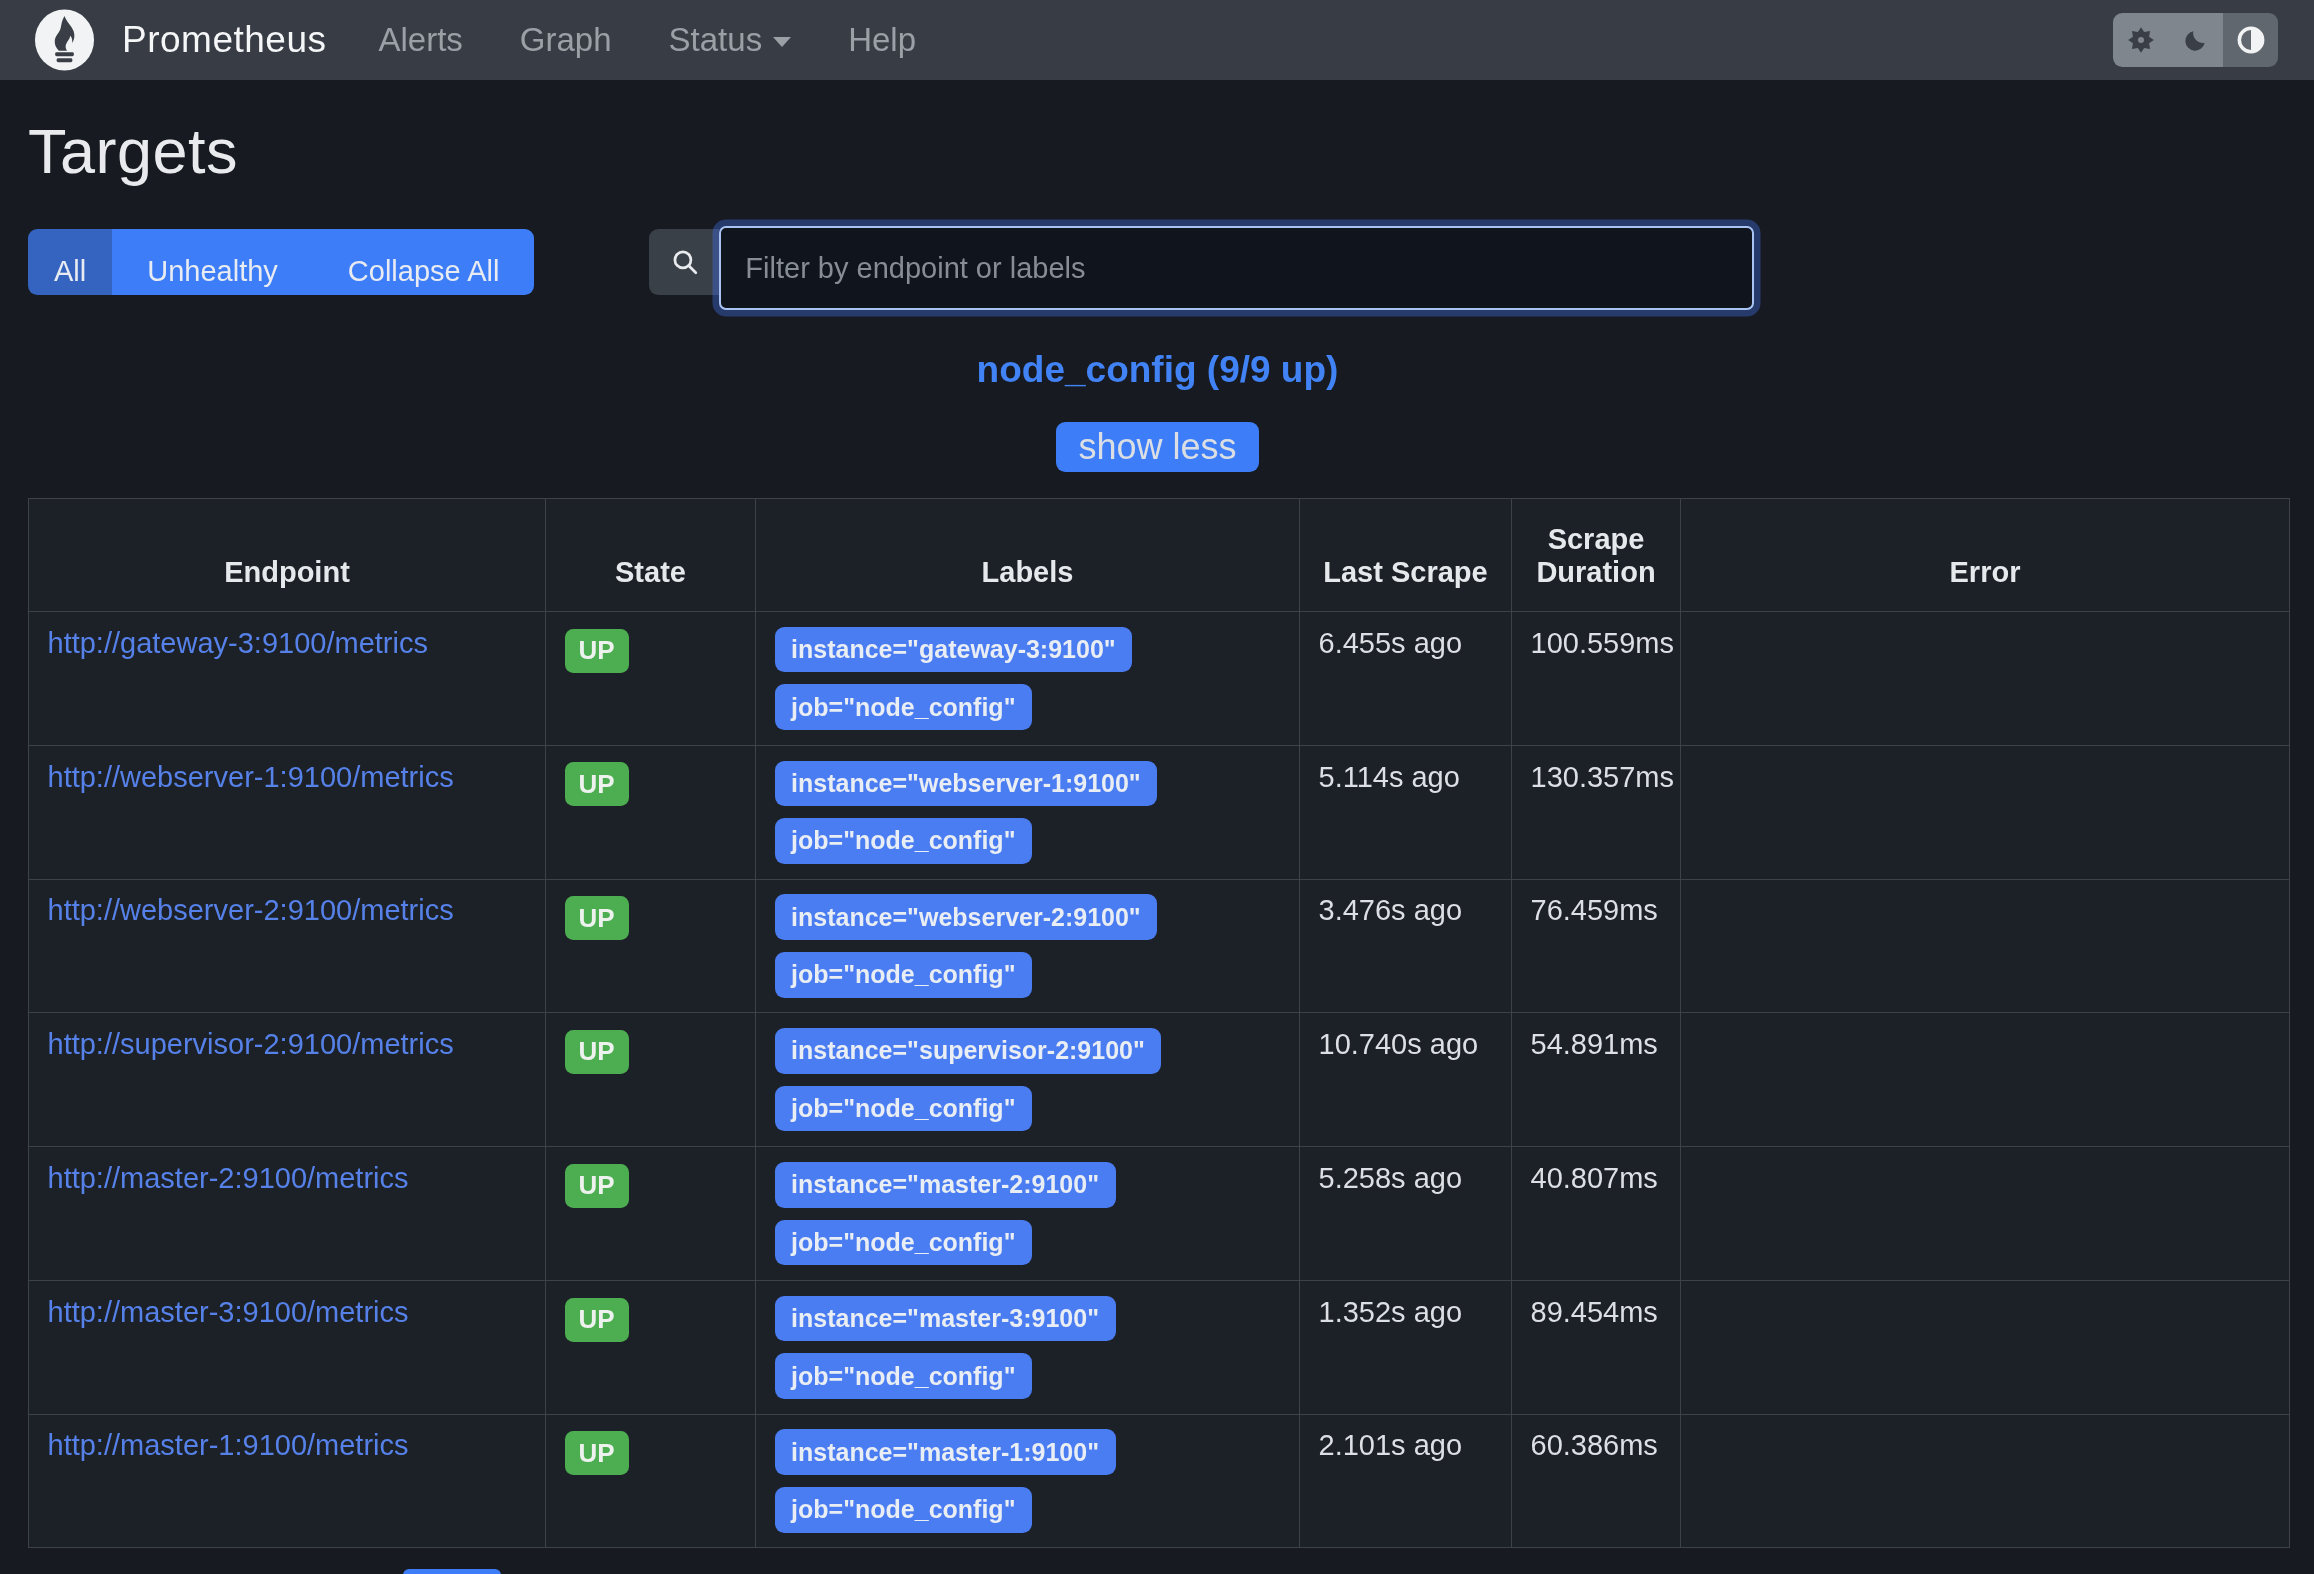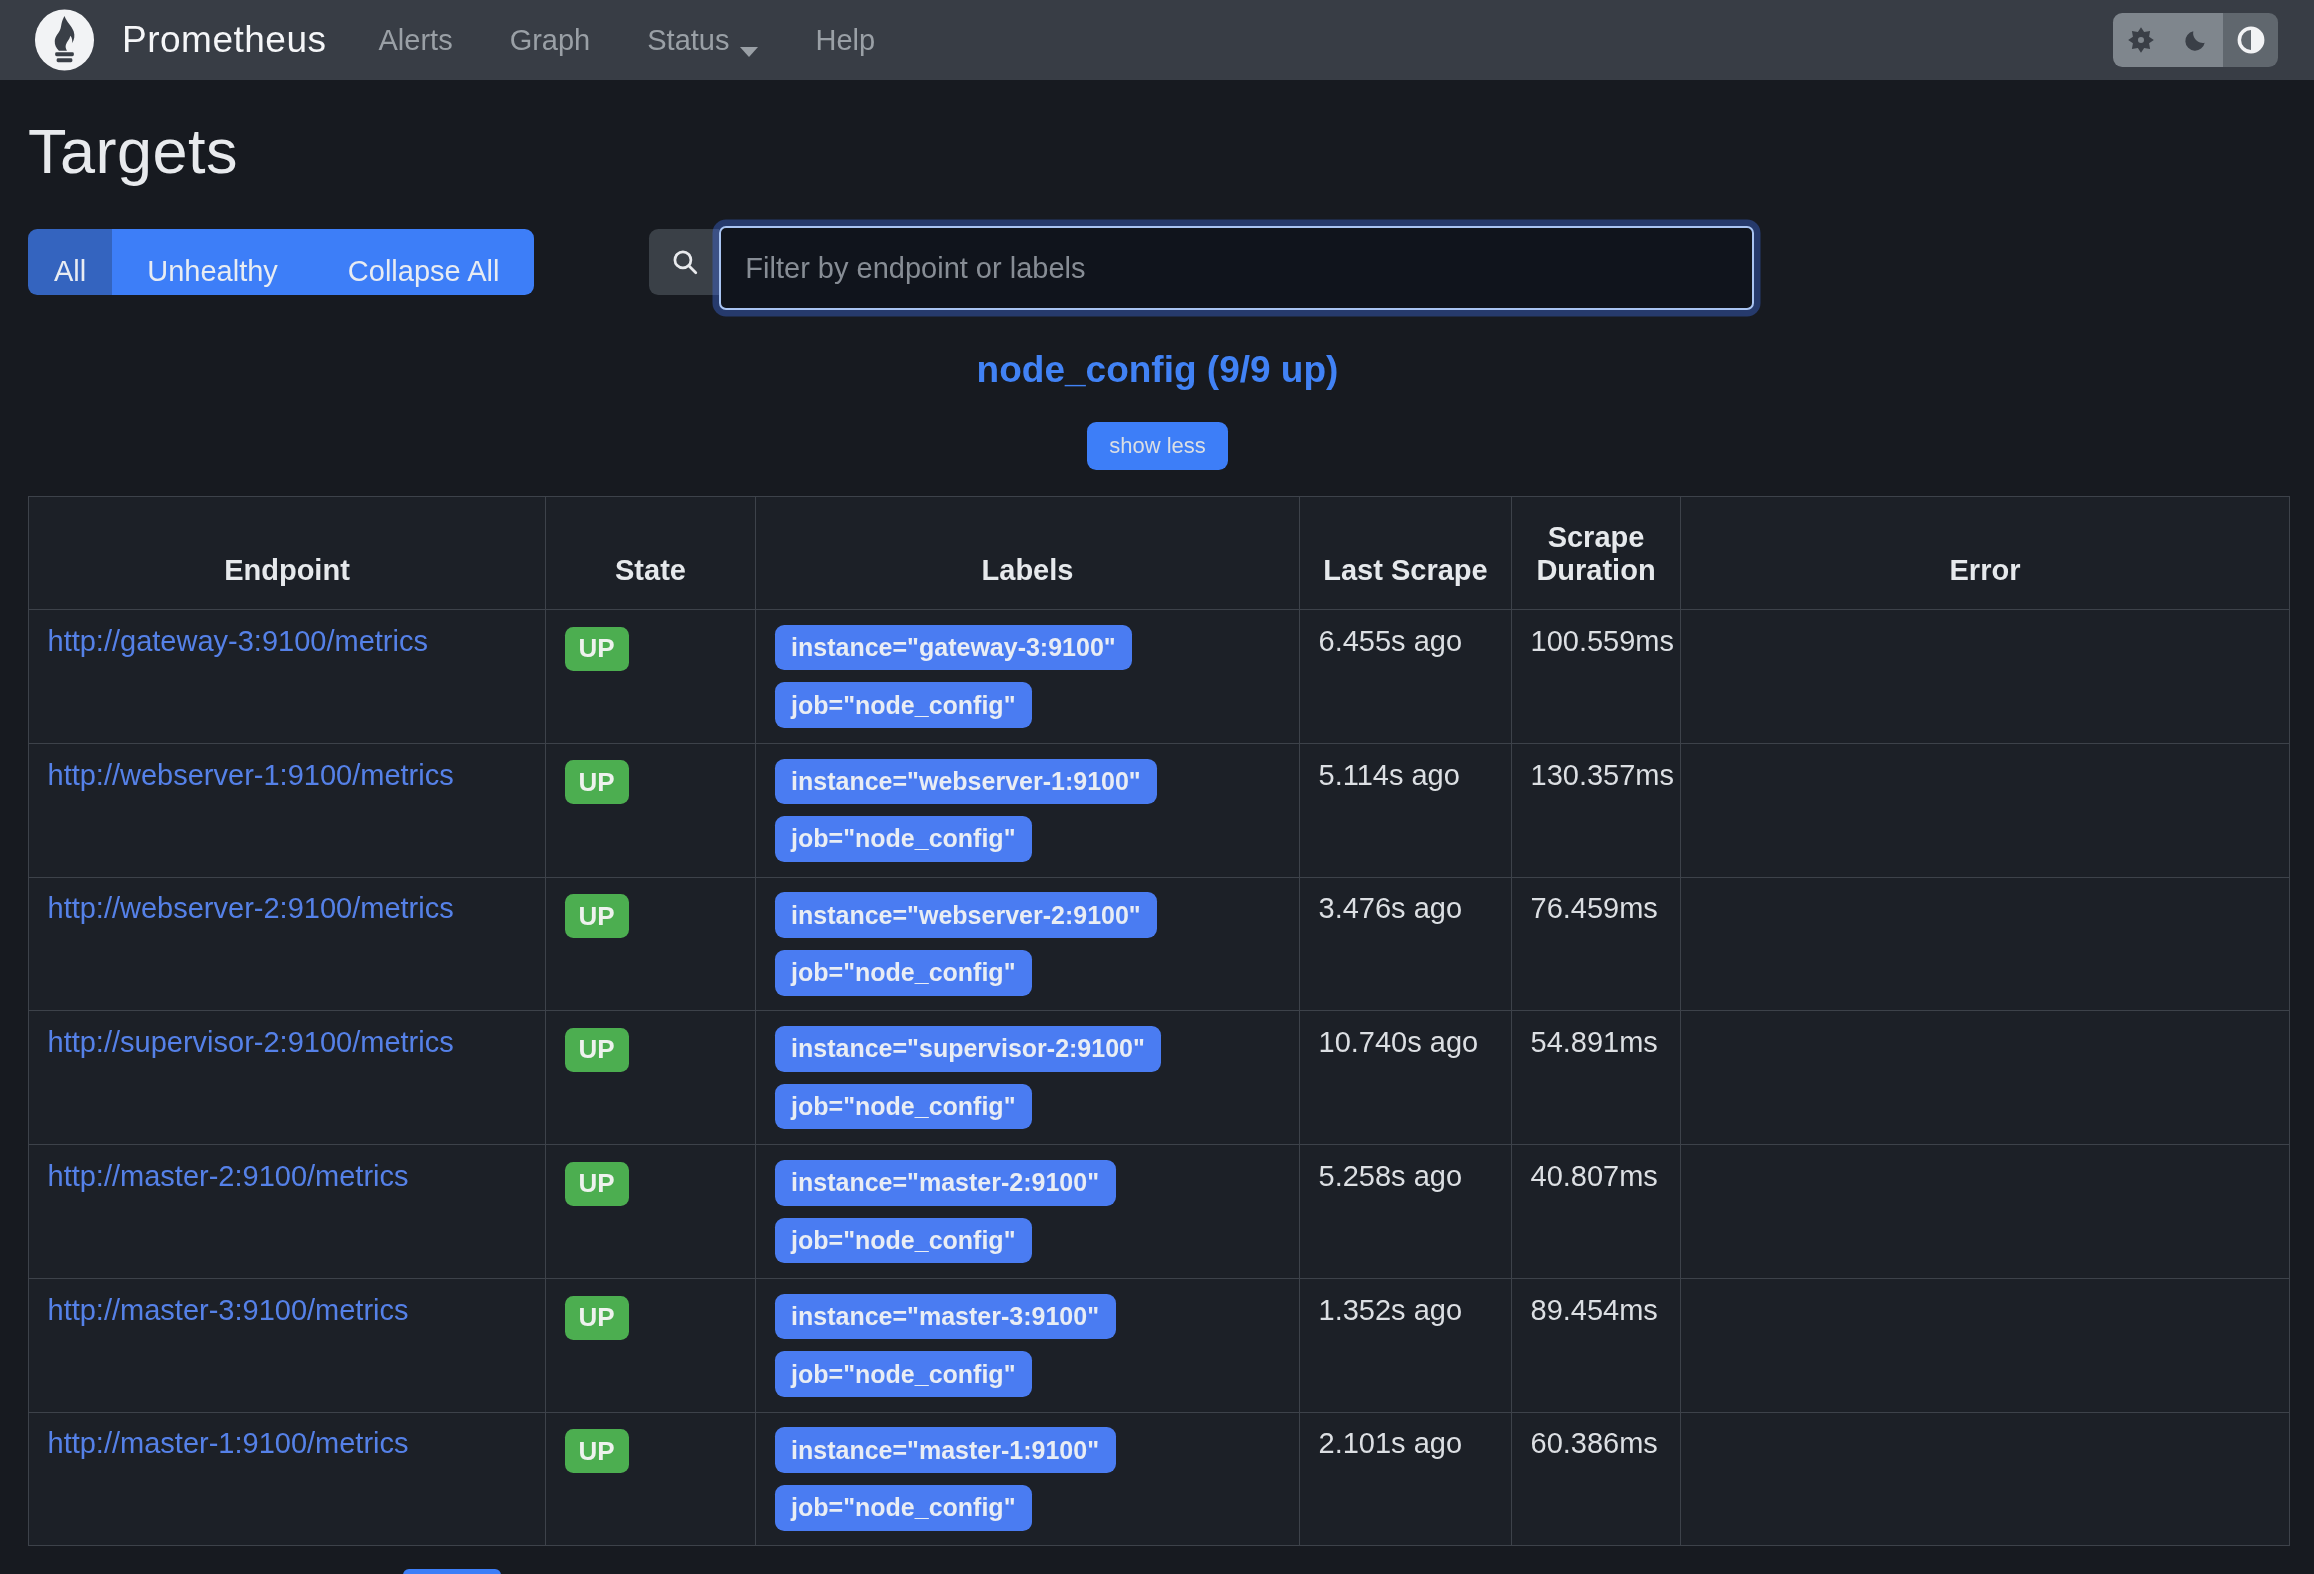--- a/index.html
+++ b/index.html
@@ -30,21 +30,21 @@
     height:80px;
     background:var(--navbar-bg);
     display:flex;
     align-items:center;
     padding:0 37px 0 33px;
   }
   .brand{display:flex;align-items:center;gap:26px;margin-right:52px;}
   .brand-logo{width:63px;height:66px;}
   .brand-name{font-size:37px;color:#f5f6f8;letter-spacing:0.5px;}
   .nav-links{display:flex;align-items:center;gap:57px;}
-  .nav-link{font-size:29px;color:var(--text-dim);cursor:pointer;display:flex;align-items:flex-end;gap:11px;}
+  .nav-link{font-size:33px;color:var(--text-dim);cursor:pointer;display:flex;align-items:center;gap:11px;}
   .caret{width:0;height:0;border-left:9.2px solid transparent;border-right:9.2px solid transparent;border-top:10px solid var(--text-dim);margin-top:3.7px;}
   .theme-toggle{margin-left:auto;display:flex;}
   .theme-btn{
     width:55px;height:54px;border:none;cursor:pointer;
     display:flex;align-items:center;justify-content:center;
     background:#7f868d;
   }
   .theme-btn:first-child{border-radius:9.2px 0 0 9.2px;}
   .theme-btn:last-child{border-radius:0 9.2px 9.2px 0;}
   .theme-btn.active{background:#60676e;}
@@ -70,21 +70,21 @@
     border:2.8px solid #a9c4f2;border-radius:7px;
     box-shadow:0 0 0 6.5px rgba(62,110,235,.38);
     padding:0 24px;outline:none;z-index:1;
   }
   .search-input::placeholder{color:#878d95;}
   
   .job-header{display:flex;align-items:center;gap:31px;margin:54px 0 0 0;flex-direction:column;}
   .job-title{font-size:37px;font-weight:700;color:#4182f5;cursor:pointer;}
   .toggle-btn{
     background:var(--accent);color:#dbdfe4;border:none;cursor:pointer;
-    font-size:22px;padding:11px 22px;border-radius:9.2px;font-family:inherit;text-align:right;
+    font-size:36px;padding:4px 22px;border-radius:9.2px;font-family:inherit;text-align:right;
   }
   
   table{
     width:2260px;border-collapse:collapse;margin-top:26px;
     border:0.9px solid var(--border-outer);
     border-top:1.8px solid var(--border-top);
     background:var(--cell-bg);
     table-layout:fixed;
   }
   th,td{border:0.9px solid var(--border);}

